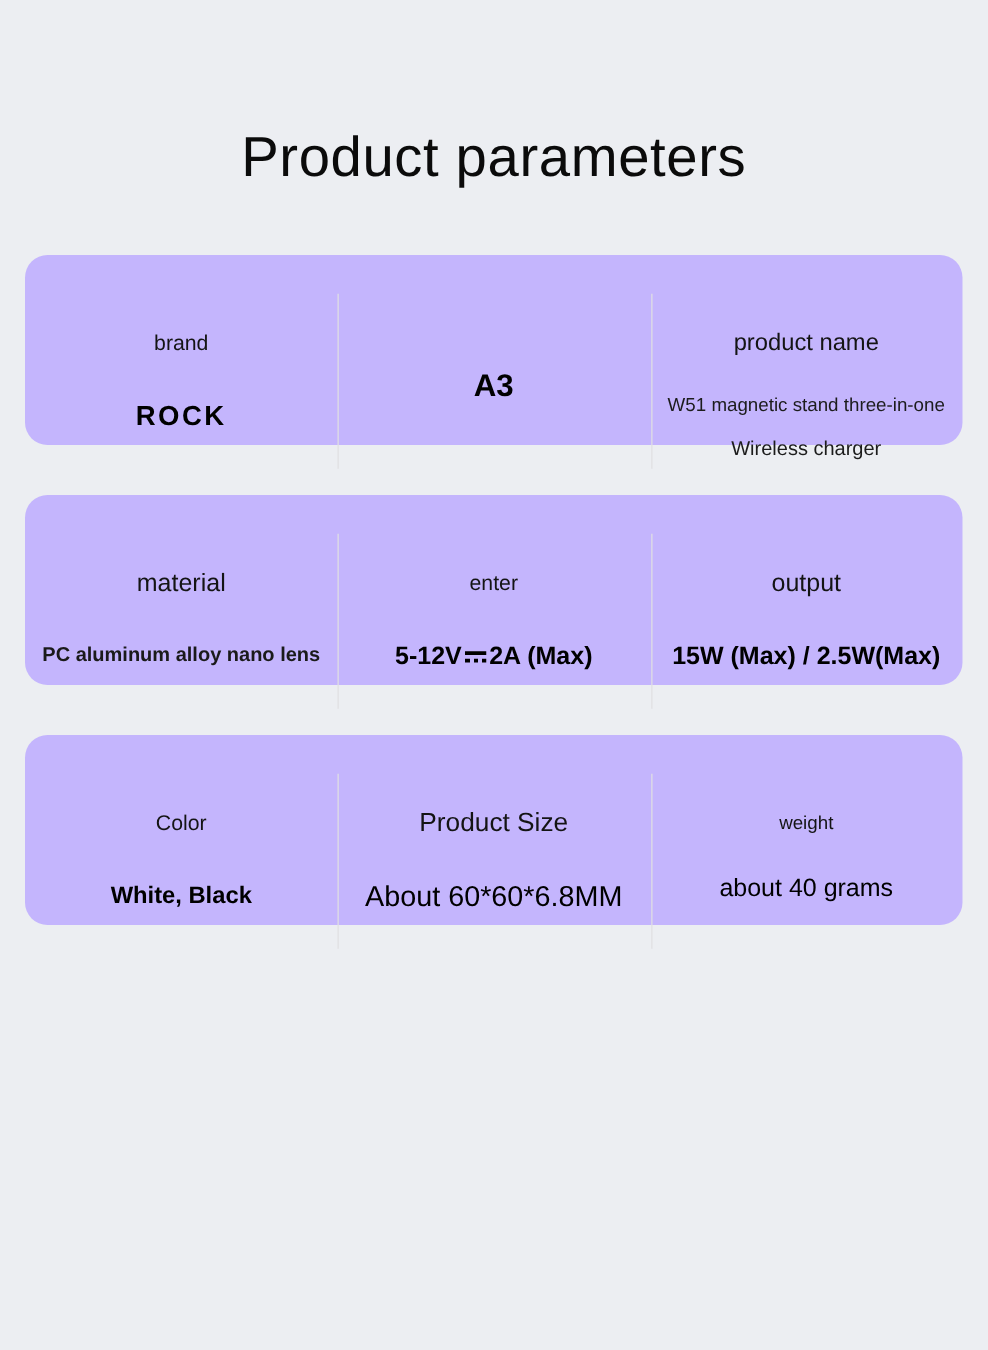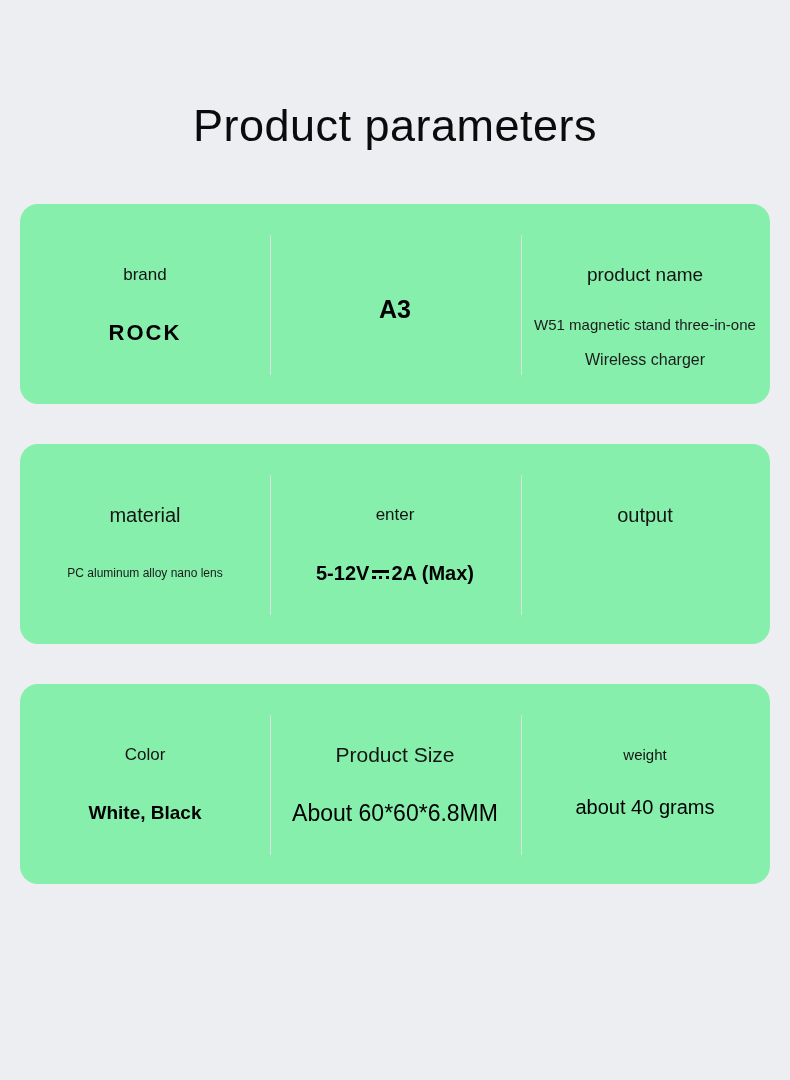--- a/index.html
+++ b/index.html
@@ -22,22 +22,22 @@
     line-height: 58px;
     font-weight: 500;
     letter-spacing: 0.5px;
     color: #0B0B0B;
   }
 
   .cards { width: 750px; margin: 0 auto; }
 
   .card {
     position: relative;
-    height: 200px;
-    background: #86efac;
+    height: 152px;
+    background: #c4b5fd;
     border-radius: 18px;
     display: grid;
     grid-template-columns: 1fr 1fr 1fr;
   }
   .card-first { margin-top: 107px; }
   .card + .card { margin-top: 40px; }
 
   .vdiv {
     position: absolute;
     top: 31px;
@@ -61,21 +61,21 @@
   .lbl-s  { font-size: 17px; }
   .lbl-m  { font-size: 19px; }
   .lbl-l  { font-size: 20px; }
   .lbl-xl { font-size: 21px; }
 
   .val { margin-top: 30px; line-height: 32px; color: #000000; white-space: nowrap; }
   .val-rock     { font-size: 22px; font-weight: 700; letter-spacing: 2px; }
   .val-a3       { font-size: 25px; font-weight: 700; }
   .val-name     { margin-top: 20px; font-size: 15px; line-height: 35px; font-weight: 400; color: #1C1C1C; }
   .val-name .line2 { font-size: 16px; }
-  .val-material { font-size: 12px; font-weight: 400; color: #1A1A1A; }
+  .val-material { font-size: 16px; font-weight: 700; color: #1A1A1A; }
   .val-power    { font-size: 20px; font-weight: 700; }
   .val-color    { font-size: 19px; font-weight: 700; }
   .val-size     { font-size: 23px; font-weight: 400; }
   .val-weight   { font-size: 20px; font-weight: 400; margin-top: 24px; }
 
   
   .dc-symbol {
     display: inline-block;
     position: relative;
     width: 17px;
@@ -138,20 +138,21 @@
 
     <div class="cell">
       <div class="lbl lbl-s">enter</div>
       <div class="val val-power">
         <span>5-12V</span><span class="dc-symbol"></span><span>2A (Max)</span>
       </div>
     </div>
 
     <div class="cell">
       <div class="lbl lbl-l">output</div>
+      <div class="val val-power">15W (Max) / 2.5W(Max)</div>
     </div>
   </div>
 
   <div class="card">
     <span class="vdiv d1"></span>
     <span class="vdiv d2"></span>
 
     <div class="cell">
       <div class="lbl lbl-s">Color</div>
       <div class="val val-color">White, Black</div>

